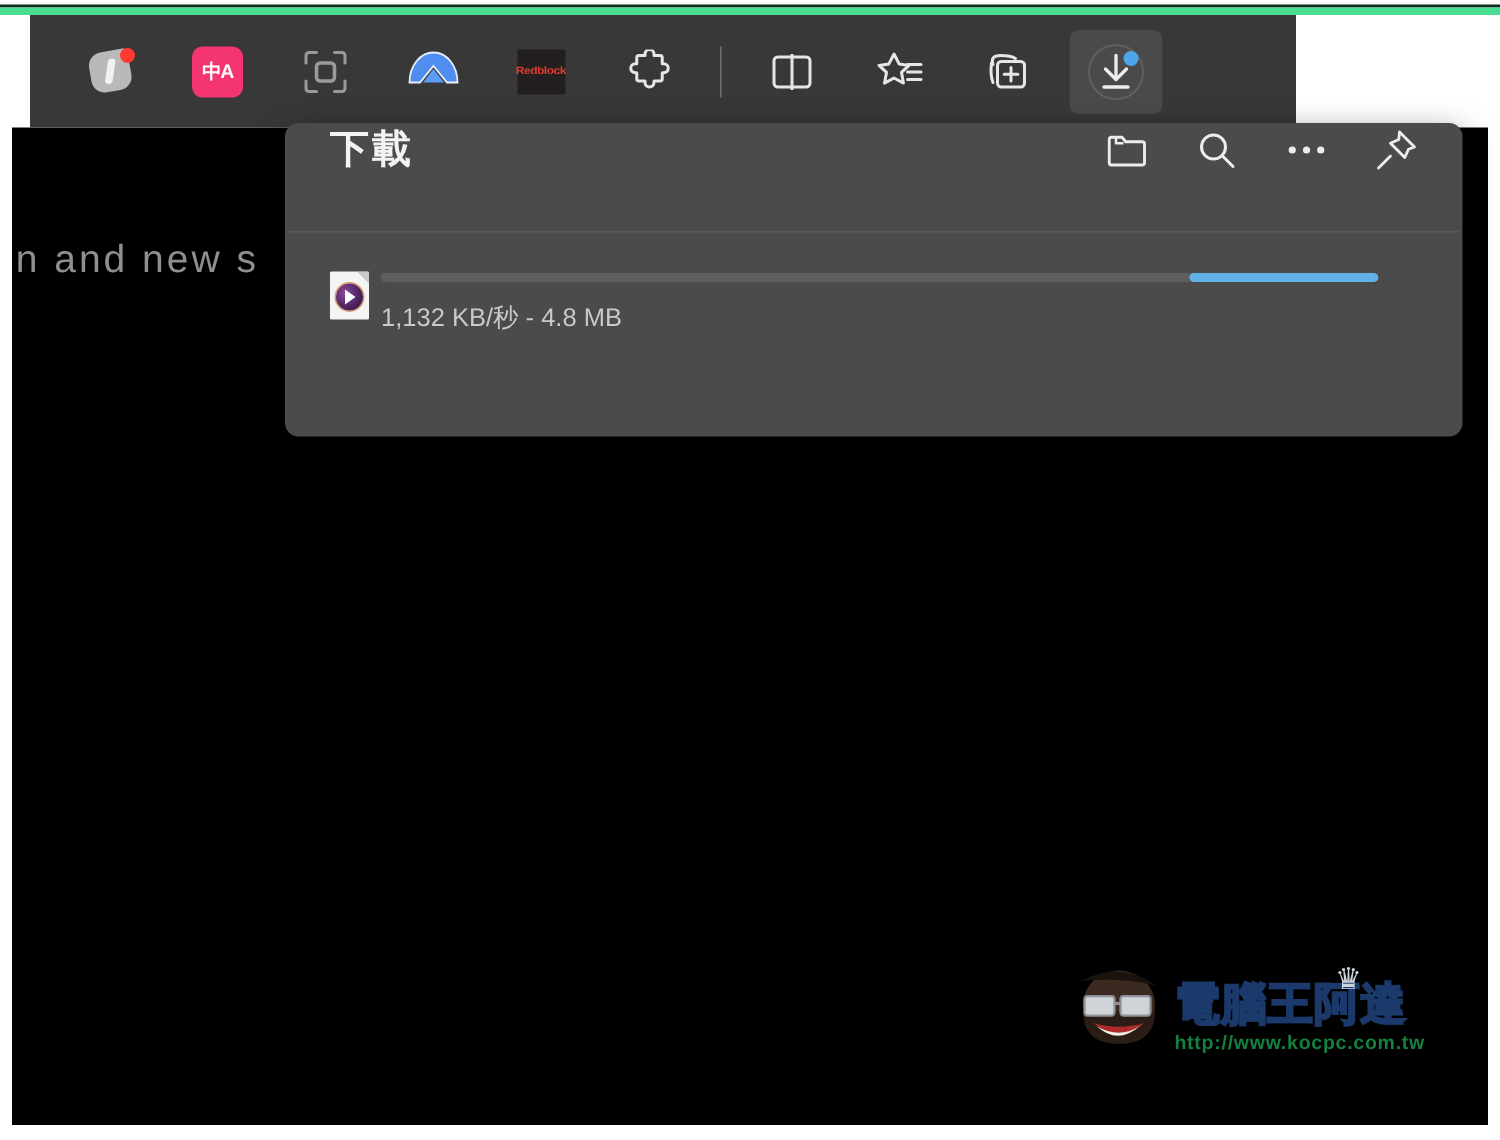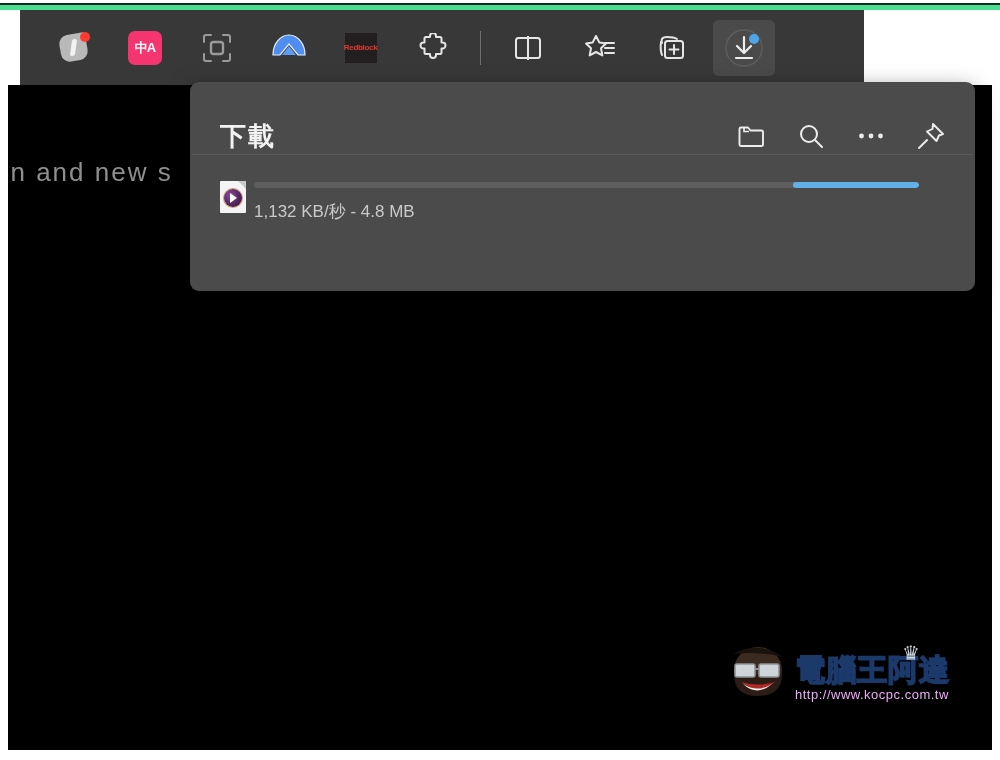--- a/index.html
+++ b/index.html
@@ -146,21 +146,21 @@
     height: 209px;
     background: #4b4b4b;
     border-radius: 9px;
     box-shadow: 0 8px 22px rgba(0,0,0,0.55);
     box-sizing: border-box;
   }
 
   .flyout-header {
     height: 72px;
     display: flex;
-    align-items: flex-end;
+    align-items: flex-start;
     padding: 0 26px 0 30px;
     box-sizing: border-box;
     font-family: Liberation Mono, monospace;
   }
   .flyout-title {
     color: #f3f3f3;
     font-size: 26px;
     font-weight: bold;
     letter-spacing: 2px;
     flex: 1 1 auto;
@@ -304,23 +304,23 @@
   .wm-title {
     color: #0ea5e9;
     font-size: 30px;
     font-weight: bold;
     letter-spacing: 1px;
     line-height: 1;
     -webkit-text-stroke: 1.5px #1b3a6b;
     text-shadow: 1px 1px 0 #11294d;
   }
   .wm-url {
-    color: #f0abfc;
+    color: #15803d;
     font-size: 13px;
-    font-weight: normal;
+    font-weight: bold;
     letter-spacing: 0.5px;
     margin-top: 2px;
   }
   .wm-crown {
     position: absolute;
     right: 30px;
     top: -12px;
     color: #cbd3dc;
     font-size: 20px;
     line-height: 1;

